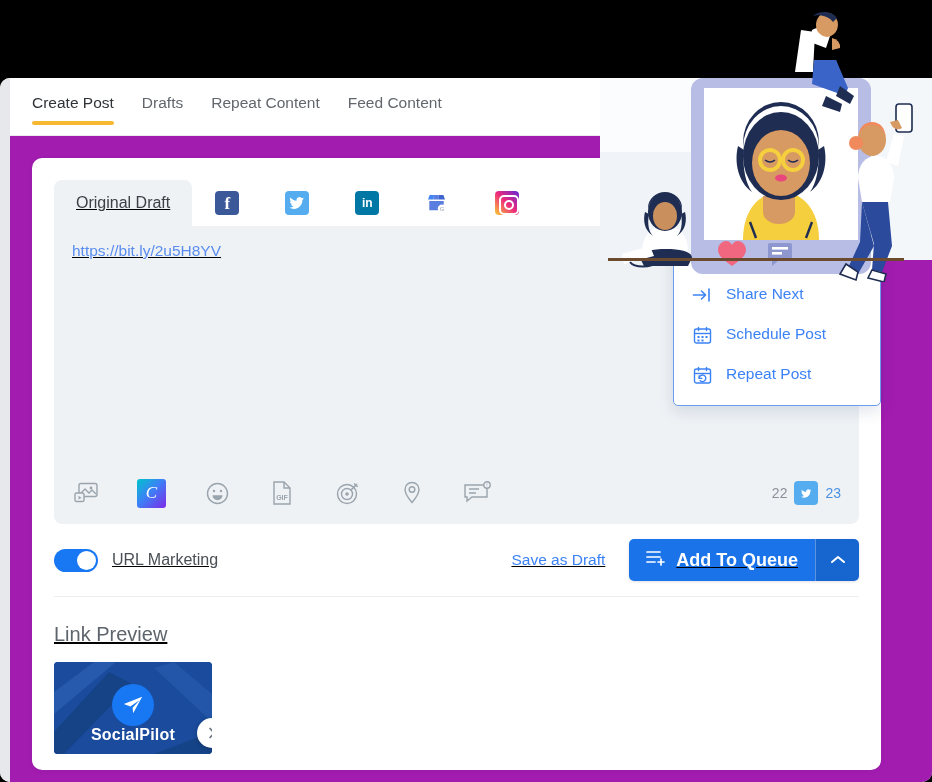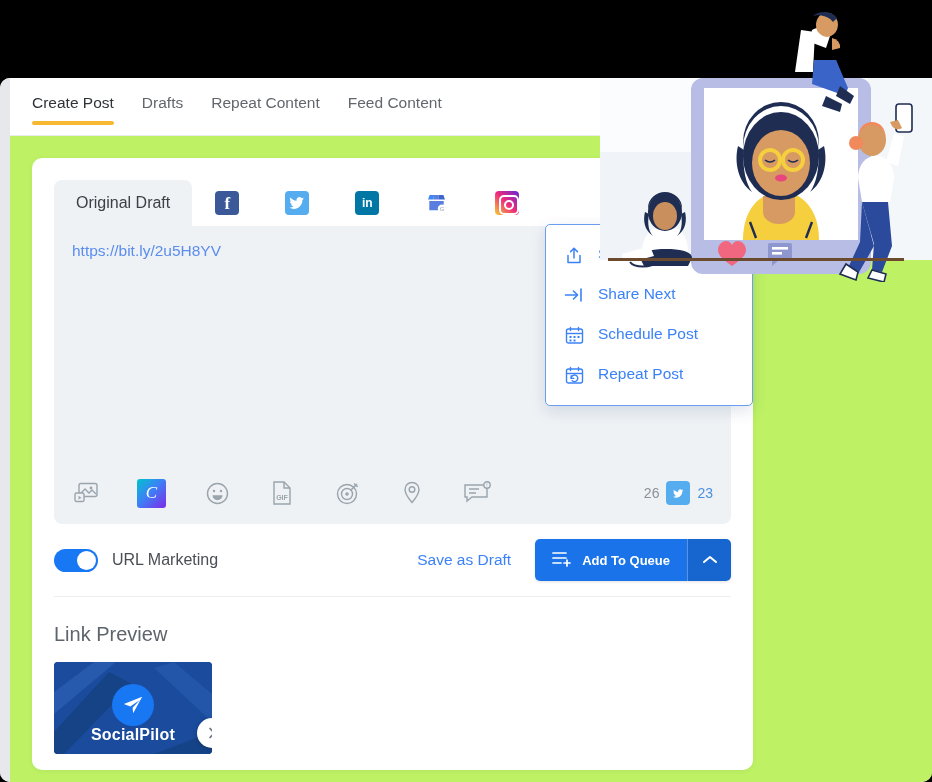--- a/index.html
+++ b/index.html
@@ -13,44 +13,45 @@
 
   
   .app-window {
     position: absolute; left: 0; top: 78px; width: 932px; height: 704px;
     background: #f4f6f8; border-radius: 10px 10px 10px 10px; overflow: hidden;
   }
   .left-rail {
     position: absolute; left: 0; top: 0; width: 10px; height: 704px;
     background: #e6e8eb;
   }
-  .page { position: absolute; left: 10px; top: 0; width: 922px; height: 704px; background: #bef264; }
+  .page { position: absolute; left: 10px; top: 0; width: 922px; height: 704px; background: #a21caf; }
 
   
   .tabbar {
     position: relative; height: 58px; background: #ffffff;
     border-bottom: 1px solid #e9ecef; padding-left: 22px; display: flex; align-items: flex-start;
   }
   .tab {
     position: relative; margin-top: 16px; margin-right: 28px; padding-bottom: 13px;
     font-size: 15.5px; color: #62676d; cursor: pointer; white-space: nowrap;
   }
   .tab.active { color: #2f3337; }
   .tab.active::after {
     content: ""; position: absolute; left: 0; right: 0; bottom: 0; height: 4px;
     background: #f7b731; border-radius: 2px;
   }
 
   
   .card {
-    position: absolute; left: 22px; top: 80px; width: 721px;
+    position: absolute; left: 22px; top: 80px; width: 849px;
     background: #ffffff; border-radius: 10px;
     box-shadow: 0 1px 5px rgba(20,40,70,0.07);
     padding: 22px 22px 0 22px;
     height: 612px;
+    text-decoration: underline;
   }
   .ctabs { display: flex; align-items: flex-end; height: 46px; }
   .ctab-draft {
     height: 46px; padding: 0 22px; display: flex; align-items: center;
     background: #eff2f5; border-radius: 8px 8px 0 0;
     font-size: 16px; color: #3b4busy; color: #3c4146; white-space: nowrap;
   }
   .ctab-net {
     width: 70px; height: 46px; display: flex; align-items: center; justify-content: center;
     cursor: pointer;
@@ -131,21 +132,21 @@
   }
   .toggle-label { margin-left: 14px; font-size: 16px; color: #4a4f55; }
   .save-draft {
     margin-left: auto; font-size: 15.5px; color: #3b82f6; cursor: pointer; margin-right: 24px;
   }
   .queue-btn {
     display: flex; align-items: stretch; border-radius: 5px; overflow: hidden;
     box-shadow: 0 1px 3px rgba(0,0,0,0.12); cursor: pointer;
   }
   .queue-main {
-    background: #1a73e8; color: #fff; font-size: 13px; font-weight: bold;
+    background: #1a73e8; color: #fff; font-size: 18px; font-weight: bold;
     display: flex; align-items: center; gap: 10px; padding: 0 17px; height: 42px;
     white-space: nowrap;
   }
   .queue-caret {
     background: #1766cf; width: 44px; display: flex; align-items: center; justify-content: center;
     border-left: 1px solid rgba(255,255,255,0.3);
   }
 
   
   .dropdown {
@@ -306,21 +307,21 @@
             <div class="tb-btn">
               <svg width="28" height="24" viewBox="0 0 28 24" fill="none" stroke="#9aa4ad" stroke-width="1.4">
                 <path d="M2 4 h22 v12 h-15 l-5 4 v-4 h-2z"></path>
                 <path d="M6 8 h10 M6 12 h7"></path>
                 <circle cx="24" cy="4" r="3.2" fill="#eff2f5"></circle>
                 <text x="24" y="6" font-size="5" text-anchor="middle" fill="#9aa4ad" stroke="none" font-family="Liberation Sans, sans-serif">!</text>
               </svg>
             </div>
 
             <div class="counters">
-              <span class="cnt-gray">26</span>
+              <span class="cnt-gray">22</span>
               <span class="tw-badge">
                 <svg width="17" height="17" viewBox="0 0 24 24">
                     <path fill="#fff" d="M19 7.6c-.5.2-1.1.4-1.7.5.6-.4 1.1-1 1.3-1.7-.6.3-1.2.6-1.9.7-.6-.6-1.4-1-2.2-1-1.7 0-3 1.4-3 3 0 .2 0 .5.1.7-2.5-.1-4.7-1.3-6.2-3.2-.3.5-.4 1-.4 1.5 0 1 .5 2 1.3 2.5-.5 0-1-.1-1.4-.4 0 1.5 1 2.7 2.4 3-.2.1-.5.1-.8.1-.2 0-.4 0-.6-.1.4 1.2 1.5 2.1 2.8 2.1-1 .8-2.3 1.3-3.7 1.3h-.7c1.3.8 2.9 1.3 4.6 1.3 5.5 0 8.5-4.6 8.5-8.6v-.4c.6-.4 1.1-1 1.6-1.6z"></path>
                   </svg>
               </span>
               <span class="cnt-blue">23</span>
             </div>
           </div>
         </div>
 

